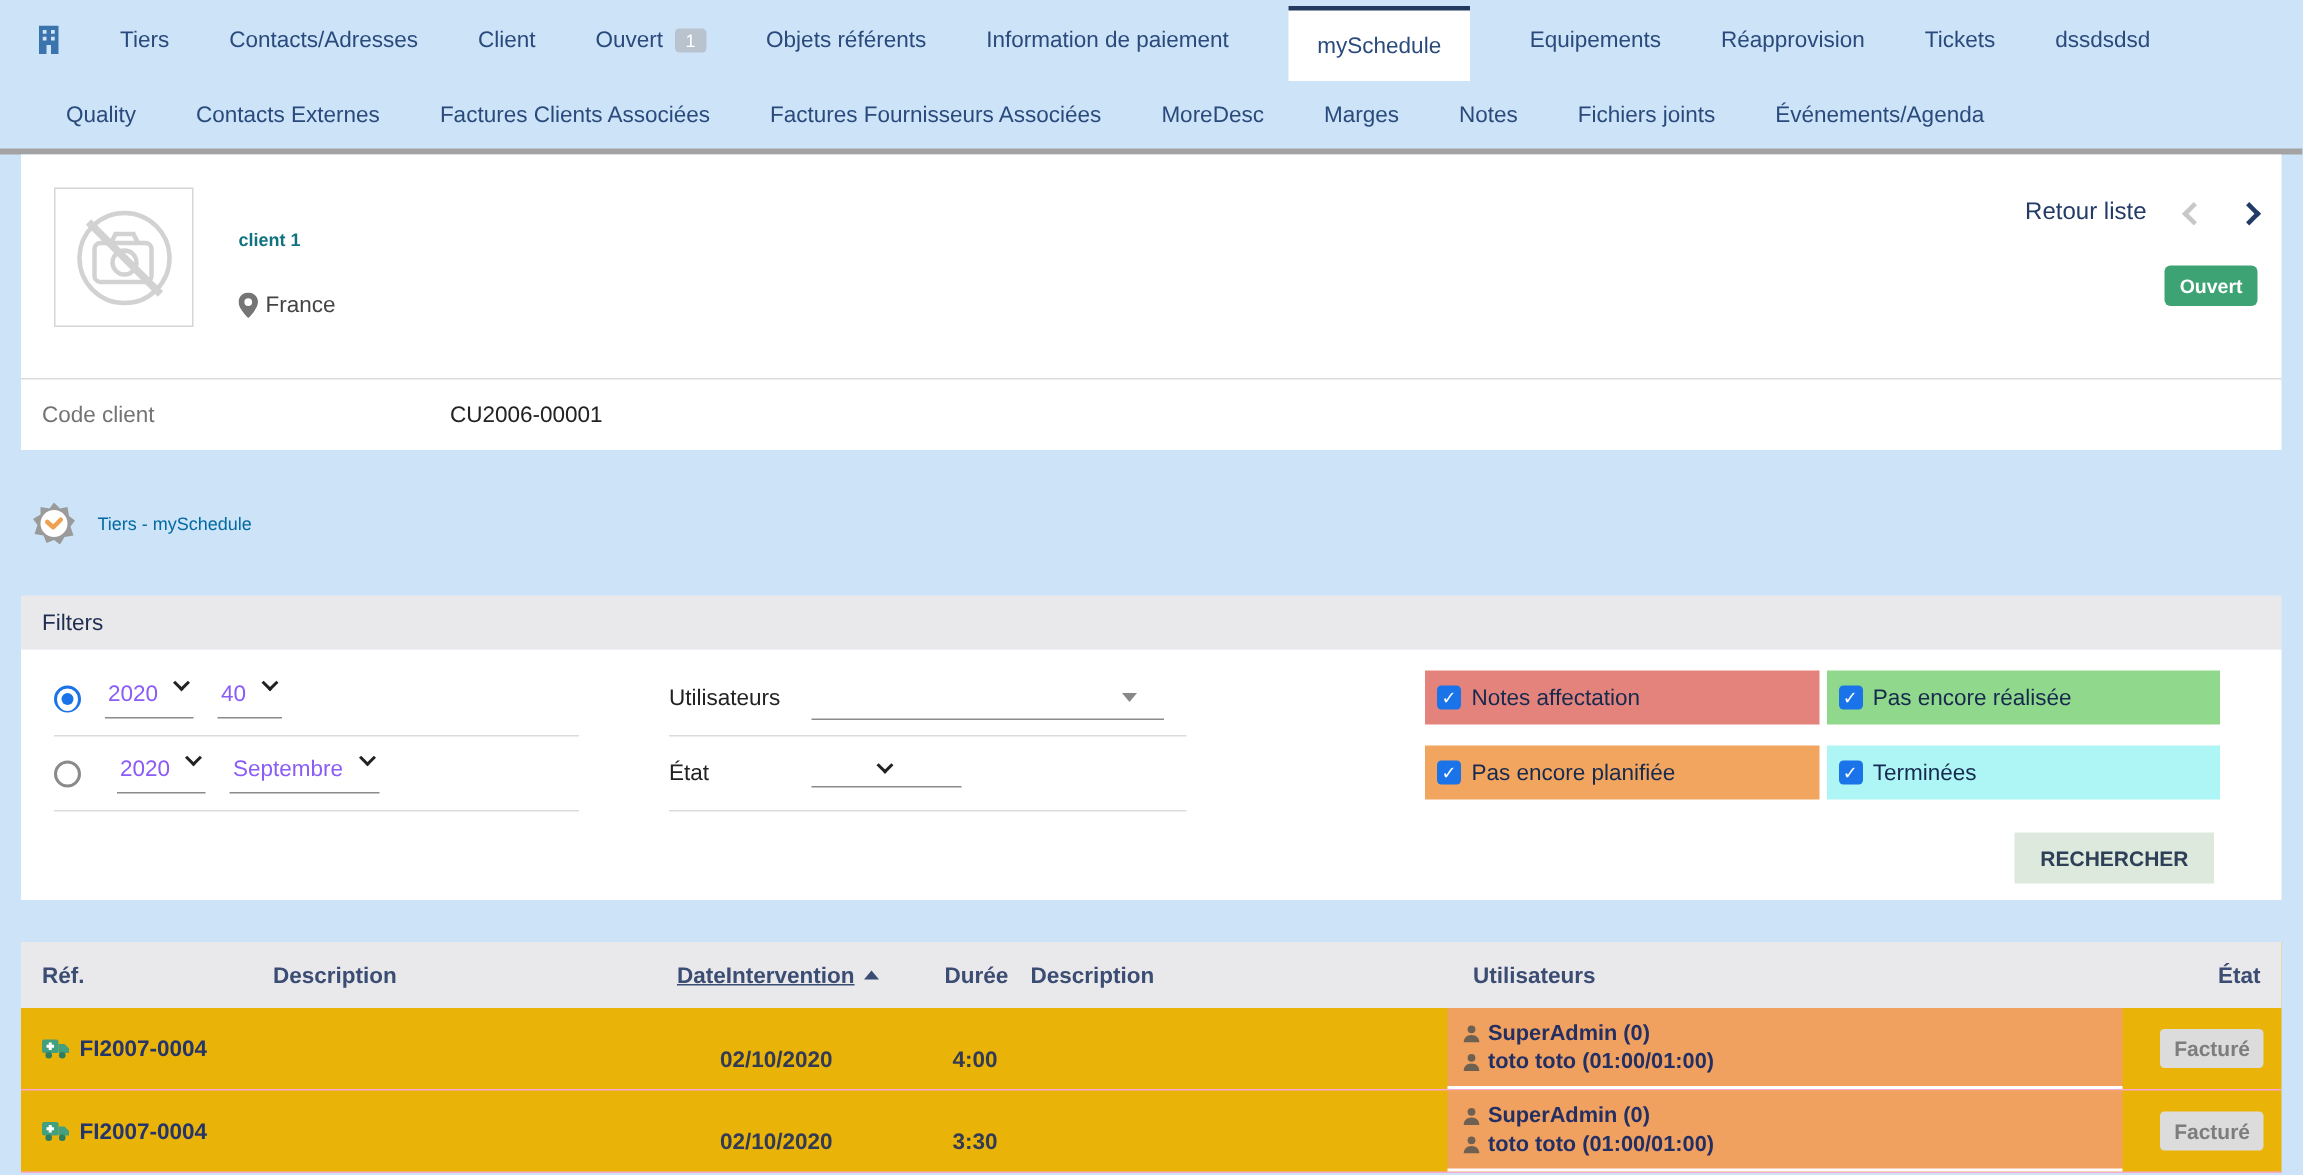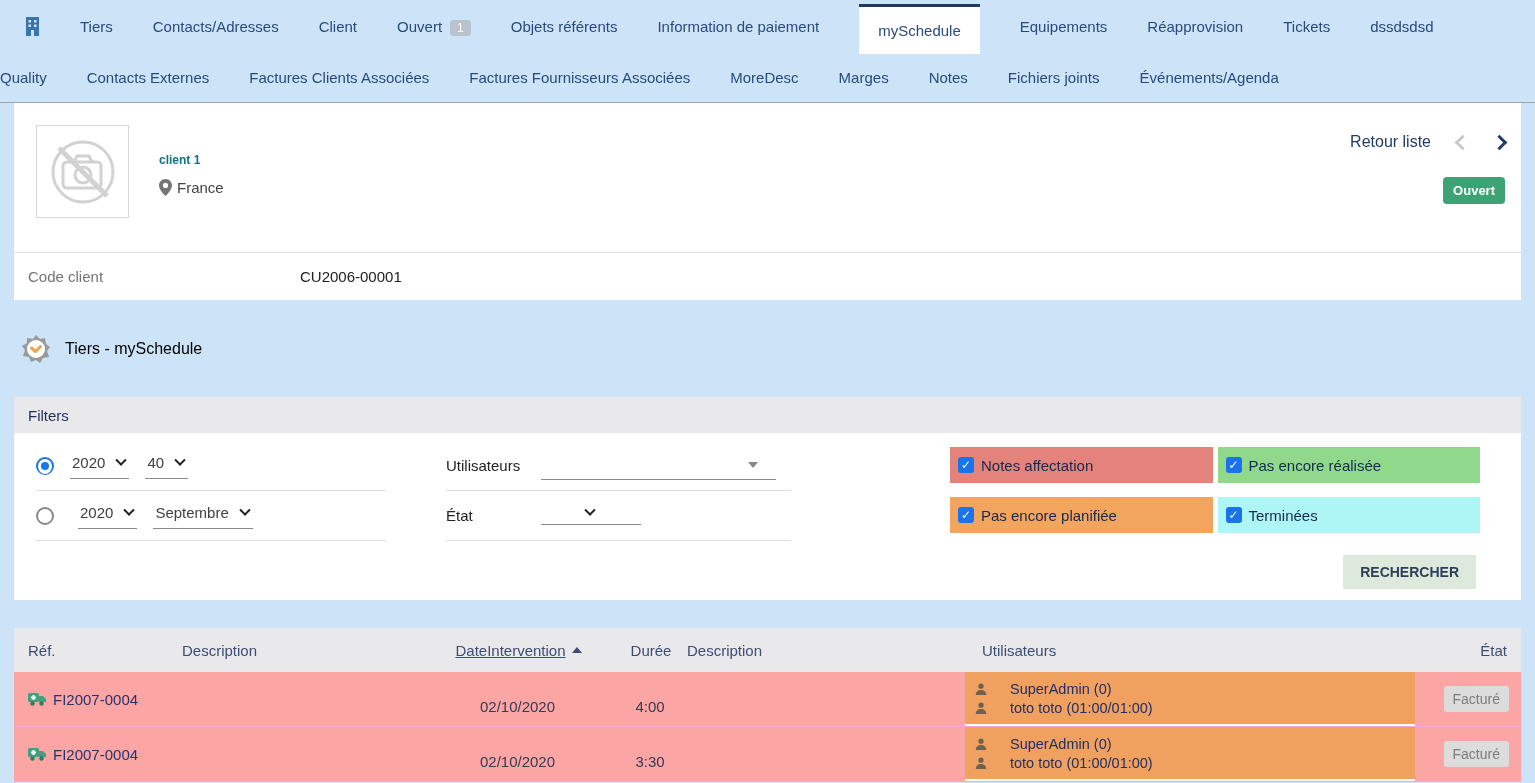--- a/index.html
+++ b/index.html
@@ -2,75 +2,75 @@
 <html><head>
 <meta charset="utf-8">
 <style>
   * { margin:0; padding:0; box-sizing:border-box; }
   html,body { width:1535px; height:783px; overflow:hidden;
     font-family:"Liberation Sans","DejaVu Sans",sans-serif;
     background:#cce3f8; color:#222; }
 
   
   .tabbar1 { height:53px; display:flex; align-items:center; gap:40px; padding-left:25px; }
-  .tabbar2 { height:50px; display:flex; align-items:center; gap:40px; 
-             border-bottom:1px solid #a3a3a3; }
+  .tabbar2 { height:50px; display:flex; align-items:center; gap:40px; padding-left:44px;
+             border-bottom:4px solid #a3a3a3; }
   .tab { font-size:15px; color:#2a4a7c; white-space:nowrap; cursor:pointer; }
   .tab.active { background:#fff; border-top:3px solid #223a5f; height:50px;
                 display:flex; align-items:center; padding:0 19px; margin-top:3px;
                 position:relative; top:1px; }
   .tab-badge { display:inline-block; background:#b9c3cd; color:#fff; font-size:12px;
                border-radius:3px; padding:1px 7px; margin-left:8px; }
   .home-icon svg { display:block; }
 
   
   .card { background:#fff; margin:0 14px; }
   .banner { position:relative; padding:22px 14px 14px 22px; height:149px; }
   .photo-box { width:93px; height:93px; border:1px solid #d6d6d6; background:#fff;
                display:flex; align-items:center; justify-content:center; float:left; }
   .client-info { float:left; margin:28px 0 0 30px; }
   .client-name { color:#117280; font-weight:bold; font-size:12px; }
-  .client-country { margin-top:12px; font-size:15px; color:#444; display:flex;
+  .client-country { margin-top:28px; font-size:15px; color:#444; display:flex;
                     align-items:center; gap:5px; }
   .banner-right { position:absolute; right:16px; top:30px; text-align:right; }
   .nav-line { display:flex; align-items:center; gap:26px; justify-content:flex-end; }
   .back-link { color:#223a66; font-weight:normal; font-size:16px; cursor:pointer; }
   .chev { width:11px; height:11px; border-style:solid; border-color:#223a66;
           border-width:0; display:inline-block; }
   .chev.left  { border-left-width:3px; border-bottom-width:3px; transform:rotate(45deg);
                 border-color:#c8c8c8; }
   .chev.right { border-right-width:3px; border-top-width:3px; transform:rotate(45deg); }
   .status-badge { display:inline-block; margin-top:26px; background:#3da374; color:#fff;
                   font-weight:bold; font-size:13px; padding:6px 10px; border-radius:4px; }
   .detail-row { border-top:1px solid #dcdcdc; height:48px; display:flex;
                 align-items:center; font-size:15px; }
   .detail-label { width:286px; padding-left:14px; color:#737373; }
   .detail-value { color:#222; }
 
   
   .section-head { height:97px; display:flex; align-items:center; gap:15px;
                   padding-left:22px; }
-  .section-title { color:#000000; font-size:16px; }
+  .section-title { color:#0369a1; font-size:12px; }
 
   
   .filters-bar { background:#e9e9eb; margin:0 14px; height:36px; display:flex;
                  align-items:center; padding-left:14px; font-size:15px; color:#1f2d50; }
   .filters-body { background:#fff; margin:0 14px; height:167px; }
   .filters-cols { display:flex; padding-top:8px; }
   .fcol1 { width:350px; margin-left:22px; }
   .fcol2 { width:345px; margin-left:60px; }
   .f-row { height:50px; display:flex; align-items:center; border-bottom:1px solid #dcdcdc; }
   .radio { width:18px; height:18px; border-radius:50%; border:2px solid #8a8a8a;
            margin-right:24px; position:relative; cursor:pointer; flex:none; }
   .radio.sel { border-color:#1a73e8; }
   .radio.sel::after { content:""; position:absolute; left:3px; top:3px; width:8px;
            height:8px; border-radius:50%; background:#1a73e8; }
-  .sel { display:inline-flex; align-items:center; gap:12px;
+  .sel { display:inline-flex; gap:12px;
          border-bottom:1px solid #8a8a8a; padding:2px 4px 7px 2px; margin-right:16px;
-         font-size:15px; color:#404040; cursor:pointer; }
+         font-size:15px; color:#8b5cf6; cursor:pointer; }
   .sel-chev { width:8px; height:8px; border-right:2px solid #222;
               border-bottom:2px solid #222; transform:rotate(45deg) translate(-2px,-2px); }
   .f-label { width:95px; font-size:15px; color:#222; flex:none; }
   .sel2 { width:235px; border-bottom:1px solid #8a8a8a; height:28px; position:relative;
           cursor:pointer; }
   .sel2-arrow { position:absolute; right:18px; top:10px; width:0; height:0;
           border-left:5px solid transparent; border-right:5px solid transparent;
           border-top:6px solid #888; }
   .sel-state { width:100px; justify-content:center; }
   .cbgrid { width:530px; margin-left:auto; margin-right:41px; margin-top:6px;
@@ -84,41 +84,41 @@
   .cbox { width:16px; height:16px; background:#1a73e8; border-radius:3px; color:#fff;
           font-size:12px; font-weight:bold; display:flex; align-items:center;
           justify-content:center; flex:none; }
   .filters-bottom { display:flex; justify-content:flex-end; padding:14px 45px 0 0; }
   .search-btn { background:#dde9dd; border:none; color:#2e4057; font-weight:bold;
           font-size:14px; padding:9px 17px; cursor:pointer;
           font-family:"Liberation Sans","DejaVu Sans",sans-serif; }
 
   
   .gap { height:28px; }
-  .grid-table { margin:0 14px; background:#fca5a5; }
+  .grid-table { margin:0 14px; background:#eab308;font-weight:bold; }
   .thead, .trow { display:grid;
       grid-template-columns:166px 240px 195px 70px 280px 450px 1fr; }
   .thead { background:#e9e9eb; height:44px; align-items:center; color:#3c4d74;
            font-size:15px; }
   .th { padding-left:2px; }
   .th.first { padding-left:14px; }
   .th.center { text-align:center; }
   .th.right { text-align:right; padding-right:14px; }
   .th-sort { display:inline-flex; align-items:center; gap:6px; cursor:pointer; }
   .th-sort .lbl { text-decoration:underline; }
   .sort-asc { width:0; height:0; border-left:5px solid transparent;
               border-right:5px solid transparent; border-bottom:6px solid #3c4d74; }
   .trow { height:55px; border-bottom:1px solid #f9a8d4; font-size:15px; color:#333b54; }
   .td { display:flex; align-items:center; }
   .td.center { justify-content:center;margin-top:14px; }
   .td-ref { padding-left:14px; gap:6px; color:#25356a; cursor:pointer; }
   .users-cell { background:#f0a160; border-bottom:2px solid #fff; flex-direction:column;
                 align-items:flex-start; justify-content:center; gap:3px;
                 padding:5px 0 5px 10px; }
-  .user-line { display:flex; align-items:center; gap:23px; color:#232f63; font-size:14.5px; }
+  .user-line { display:flex; align-items:center; gap:5px; color:#232f63; font-size:14.5px; }
   .etat-cell { justify-content:flex-end; padding-right:12px; }
   .etat-badge { background:#dcdcdc; color:#7d7d7d; font-size:14px; padding:5px 9px;
                 border-radius:3px; }
 </style>
 </head>
 <body>
 
 <div class="tabbar1">
   <span class="home-icon">
     <svg width="15" height="19" viewBox="0 0 15 19">

